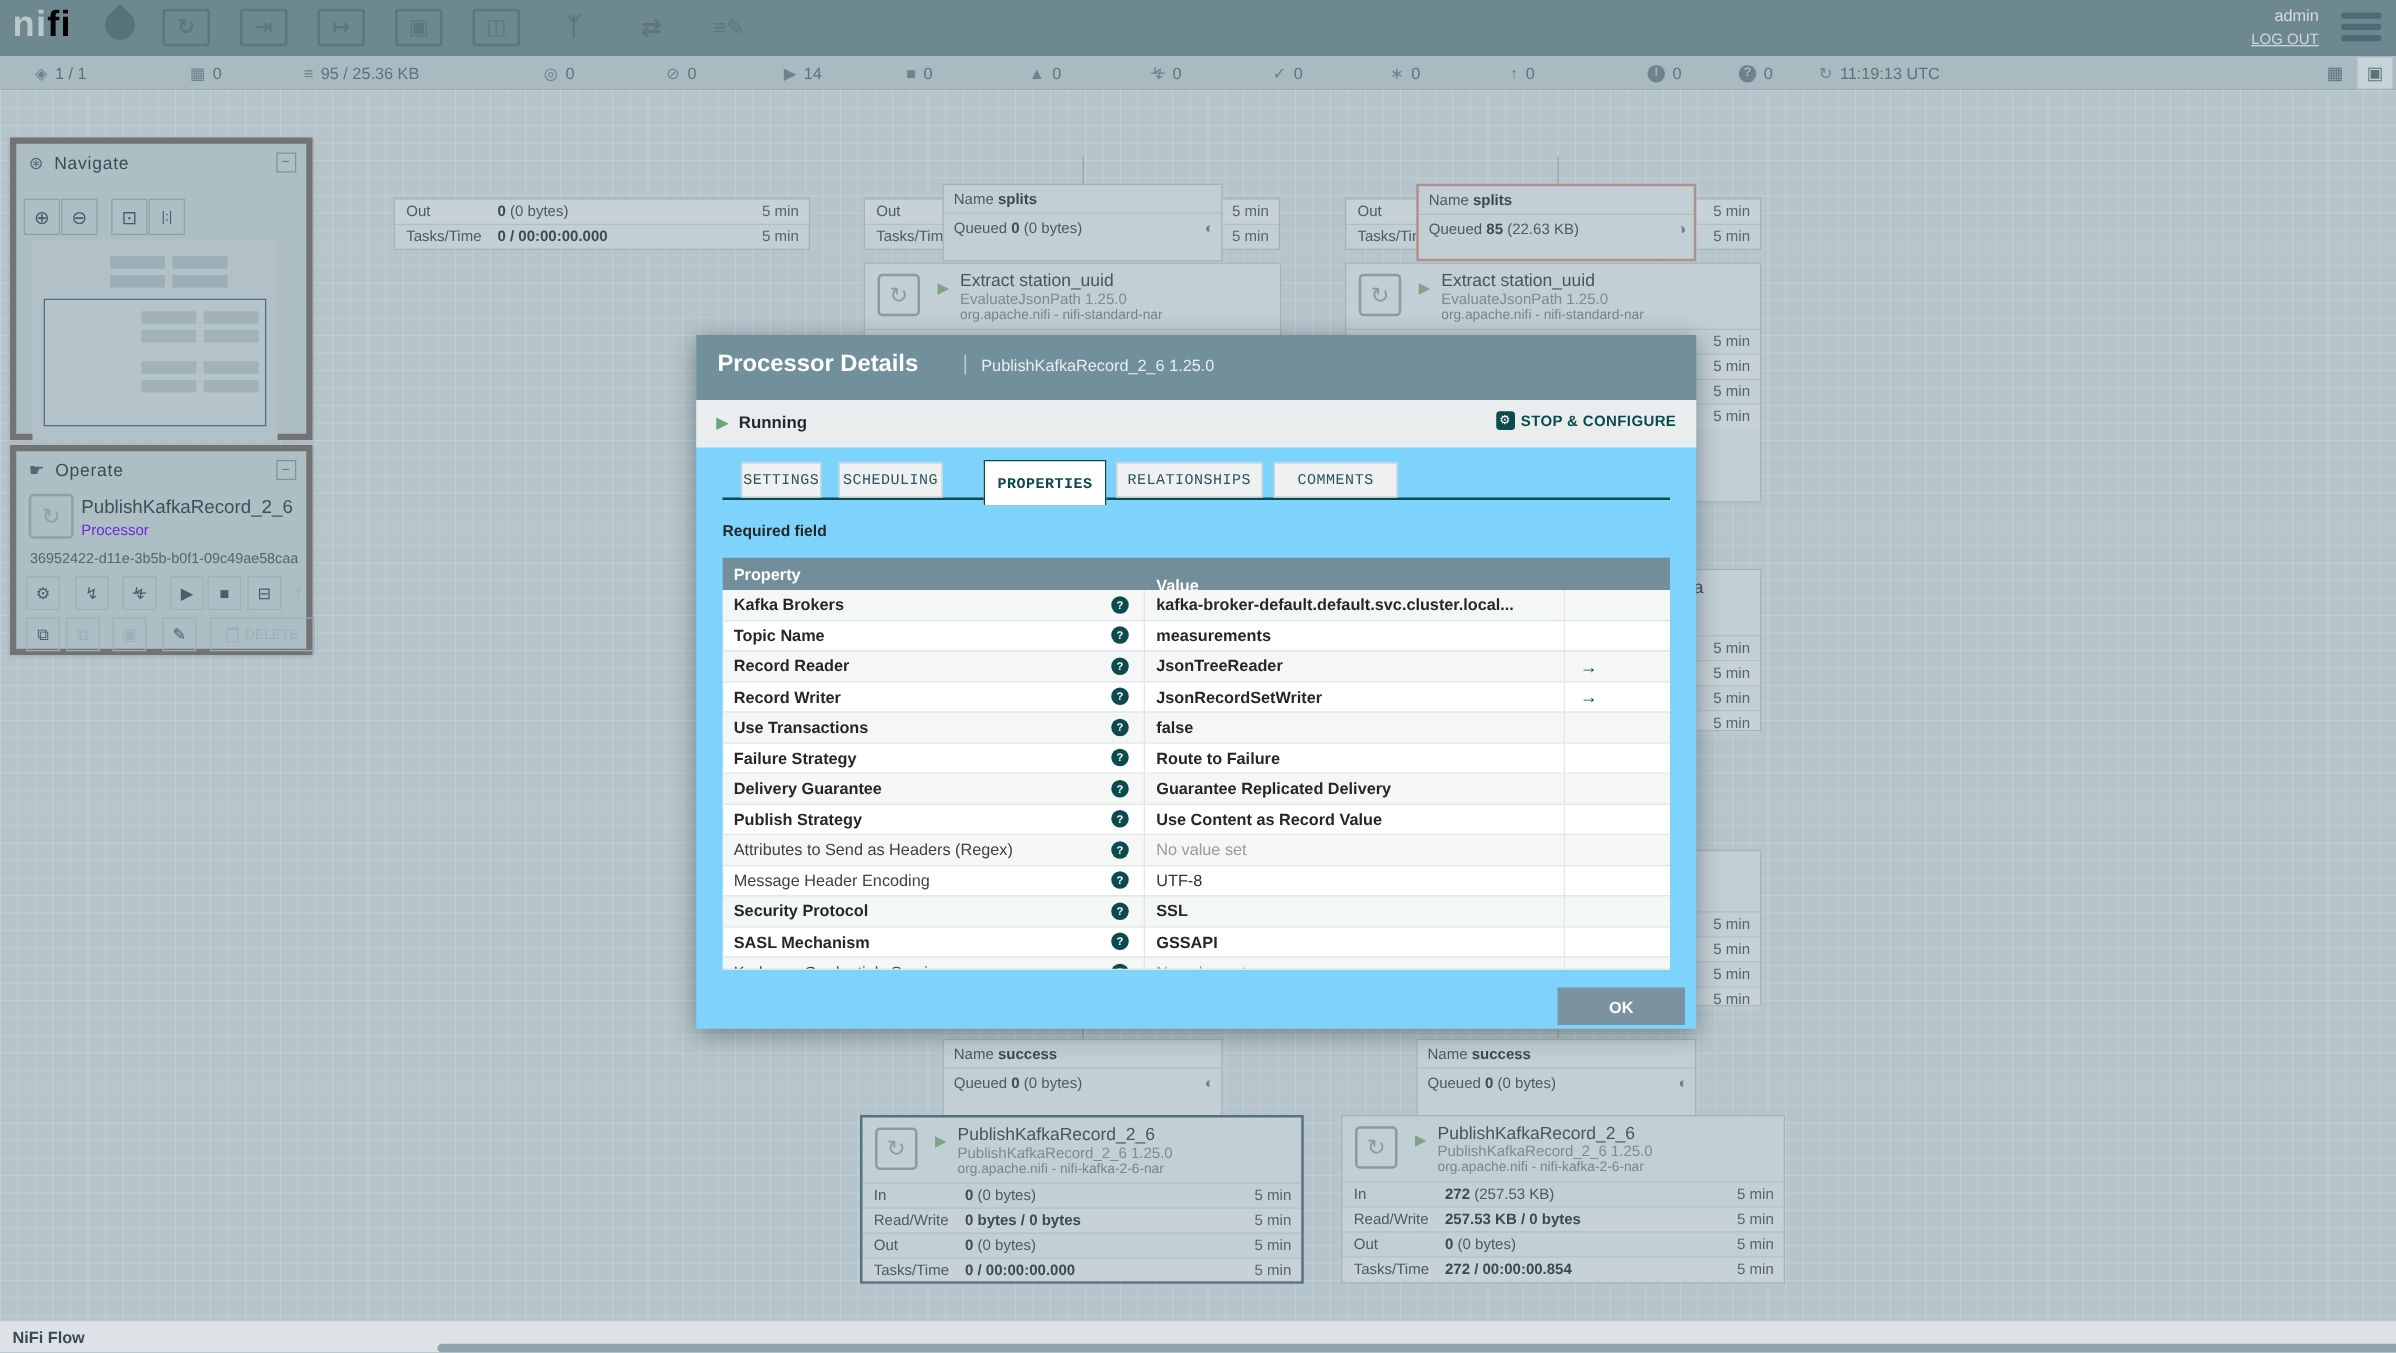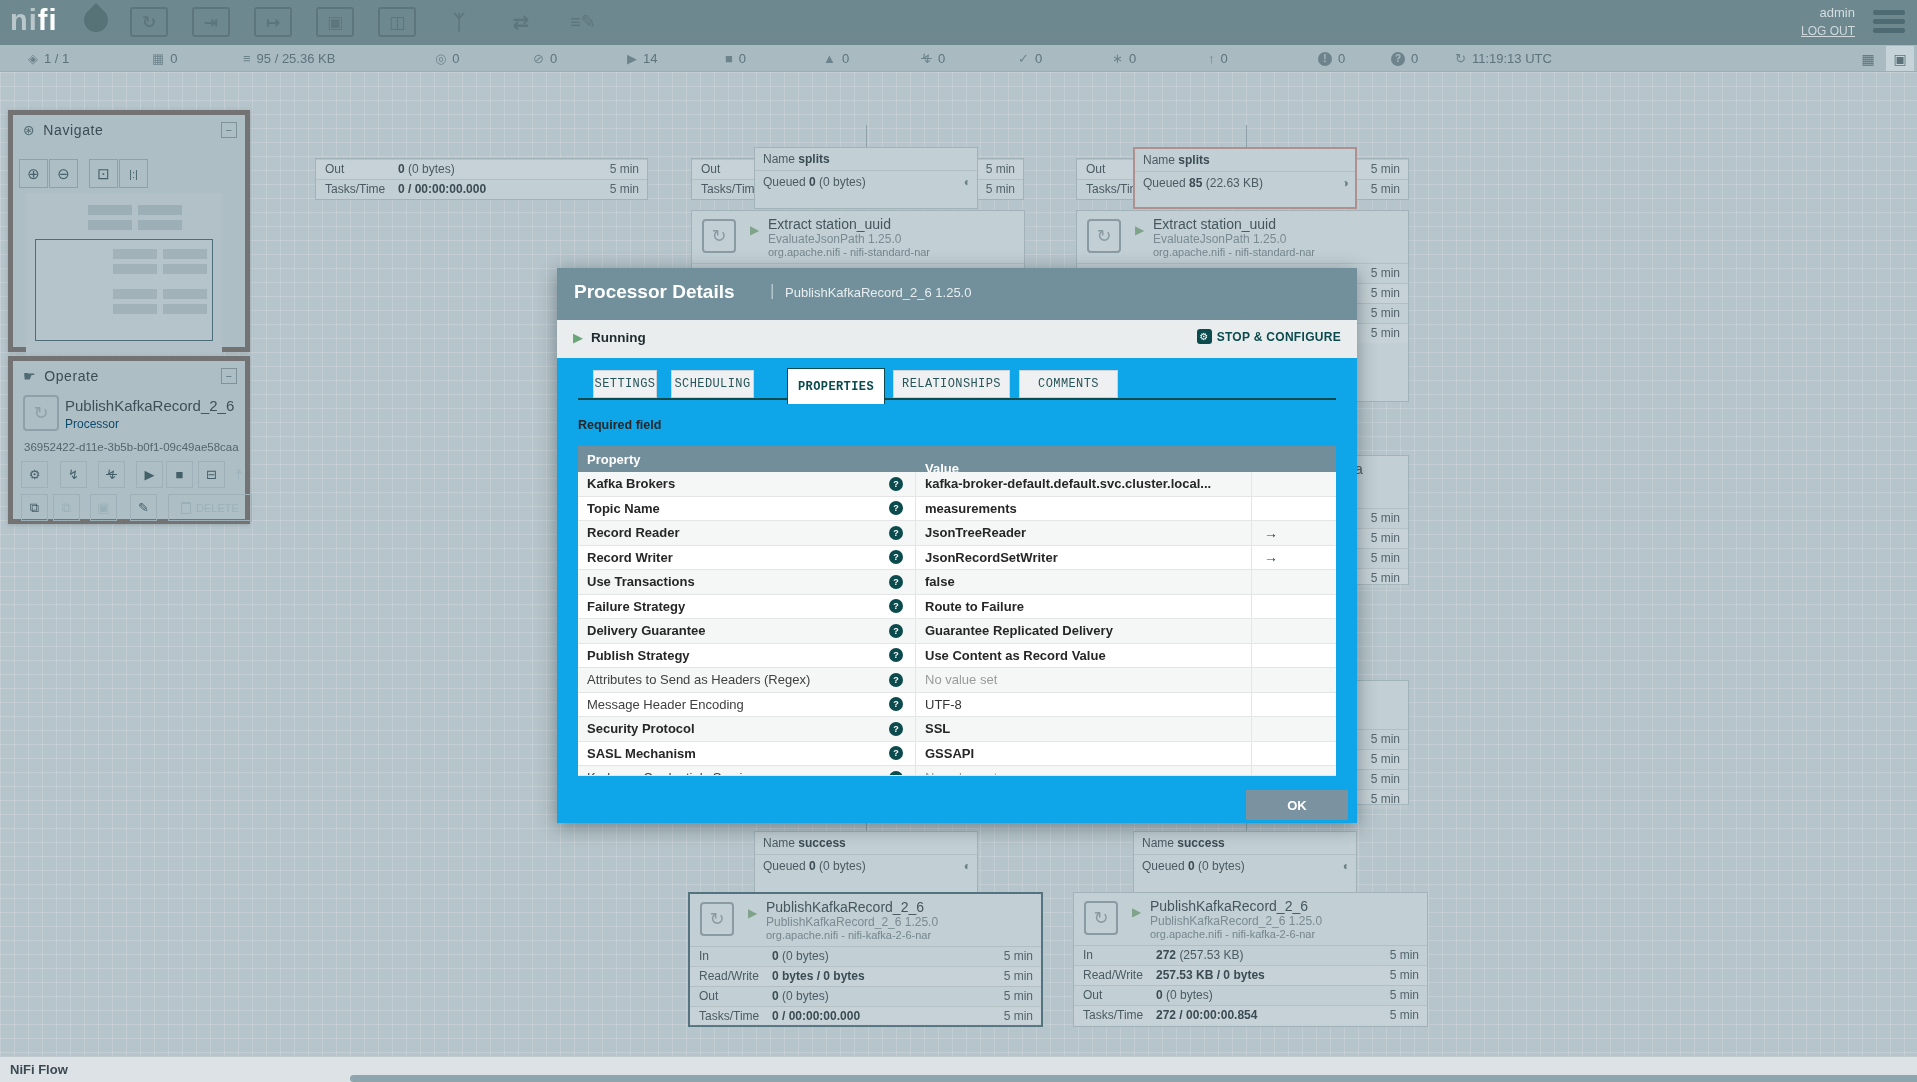--- a/index.html
+++ b/index.html
@@ -1,21 +1,21 @@
 <!DOCTYPE html>
 <html><head>
 <meta charset="utf-8">
 <style>
   html,body{margin:0;padding:0;background:#b6c5cb;font-family:"Liberation Sans","DejaVu Sans",sans-serif;}
   .screen{position:relative;width:1917px;height:1082px;overflow:hidden;background:#b6c5cb;}
 
   
   .topbar{position:absolute;left:0;top:0;width:1917px;height:45px;background:#6e8890;}
   .logo{position:absolute;left:10px;top:4px;font-size:29px;font-weight:bold;letter-spacing:1px;}
-  .logo .ni{color:#b9c7cb;} .logo .fi{color:#ffffff;}
+  .logo .ni{color:#b9c7cb;} .logo .fi{color:#000000;}
   .drop{position:absolute;left:84px;top:8px;width:24px;height:24px;background:#587378;border-radius:0 50% 50% 50%;transform:rotate(45deg);}
   .toolicon{position:absolute;top:7px;width:38px;height:30px;border:2px solid #5d767e;border-radius:3px;color:#5d767e;display:flex;align-items:center;justify-content:center;font-size:17px;font-weight:bold;box-sizing:border-box;}
   .userbox{position:absolute;right:62px;top:5px;text-align:right;}
   .user{font-size:13px;color:#d3dde0;}
   .logout{font-size:12px;color:#cfd9dc;text-decoration:underline;margin-top:4px;}
   .burger{position:absolute;right:12px;top:10px;width:32px;height:26px;}
   .burger div{height:5px;background:#4e6a72;border-radius:2px;margin-bottom:4px;}
 
   
   .statusbar{position:absolute;left:0;top:45px;width:1917px;height:27px;background:#a9bac1;border-bottom:1px solid #9cadb5;box-sizing:border-box;}
@@ -57,29 +57,29 @@
   
   .panel{position:absolute;left:8px;width:242px;background:#aebec5;border:5px solid #737373;box-shadow:0 1px 4px rgba(60,75,82,0.25);box-sizing:border-box;}
   .panel-head{position:relative;height:30px;line-height:30px;padding-left:10px;font-size:14px;color:#3c4c54;letter-spacing:0.6px;}
   .panel-head .picon{margin-right:8px;color:#4e6a72;}
   .collapse{position:absolute;right:8px;top:7px;width:16px;height:16px;border:1px solid #7f929a;color:#5d737c;font-size:11px;line-height:14px;text-align:center;box-sizing:border-box;}
   .navbtn{position:absolute;top:44px;width:29px;height:29px;border:1px solid #8fa0a8;color:#44606a;display:flex;align-items:center;justify-content:center;font-size:15px;box-sizing:border-box;}
   .minimap{position:absolute;left:13px;top:78px;width:196px;height:162px;background:#b2c1c8;}
   .blk{position:absolute;height:10px;background:#9caeb6;}
   .viewrect{position:absolute;left:9px;top:46px;width:178px;height:102px;border:1px solid #4d6d79;background:rgba(255,255,255,0.05);box-sizing:border-box;}
   .op-name{position:absolute;left:52px;top:36px;font-size:15px;color:#3e5058;white-space:nowrap;}
-  .op-type{position:absolute;left:52px;top:56px;font-size:12px;color:#0c4a6e;}
+  .op-type{position:absolute;left:52px;top:56px;font-size:12px;color:#6d28d9;}
   .op-id{position:absolute;left:11px;top:80px;font-size:11.5px;color:#55656d;white-space:nowrap;}
   .opbtn{position:absolute;width:27px;height:27px;border:1px solid #9fb0b8;color:#44606a;display:flex;align-items:center;justify-content:center;font-size:13px;box-sizing:border-box;}
   .opbtn.dis{color:#9ab0b8;}
   .trash{width:8px;height:9px;border:1px solid currentColor;border-top:2px solid currentColor;border-radius:1px;}
   .delbtn{position:absolute;width:84px;height:27px;border:1px solid #9fb0b8;color:#9ab0b8;display:flex;align-items:center;justify-content:center;gap:5px;font-size:11px;box-sizing:border-box;}
 
   
-  .dialog{position:absolute;left:557px;top:268px;width:800px;height:555px;background:#0ea5e9;box-shadow:0 4px 18px rgba(30,45,52,0.45);z-index:20;}
+  .dialog{position:absolute;left:557px;top:268px;width:800px;height:555px;background:#7dd3fc;box-shadow:0 4px 18px rgba(30,45,52,0.45);z-index:20;}
   .dlg-head{position:relative;height:52px;background:#71909b;}
   .dlg-title{position:absolute;left:17px;top:13px;font-size:19px;font-weight:bold;color:#ffffff;}
   .dlg-sep{position:absolute;left:213px;top:13px;font-size:17px;color:#b6c9cf;}
   .dlg-sub{position:absolute;left:228px;top:17px;font-size:13px;color:#e8eef0;}
   .dlg-status{position:absolute;left:0;top:52px;width:100%;height:38px;background:#e9edee;}
   .run-tri{position:absolute;left:16px;top:10px;color:#69a578;font-size:13px;}
   .run-lbl{position:absolute;left:34px;top:10px;font-size:13.5px;font-weight:bold;color:#1f2b30;}
   .stopcfg{position:absolute;right:16px;top:9px;display:flex;align-items:center;gap:5px;color:#0b4a4d;font-size:12px;font-weight:bold;letter-spacing:0.3px;}
   .gearbox{width:15px;height:15px;background:#0b4a4d;border-radius:3px;color:#ffffff;font-size:10px;display:flex;align-items:center;justify-content:center;}
   .tabs{position:absolute;left:21px;top:100px;width:758px;height:34px;font-family:Liberation Mono, monospace;}

